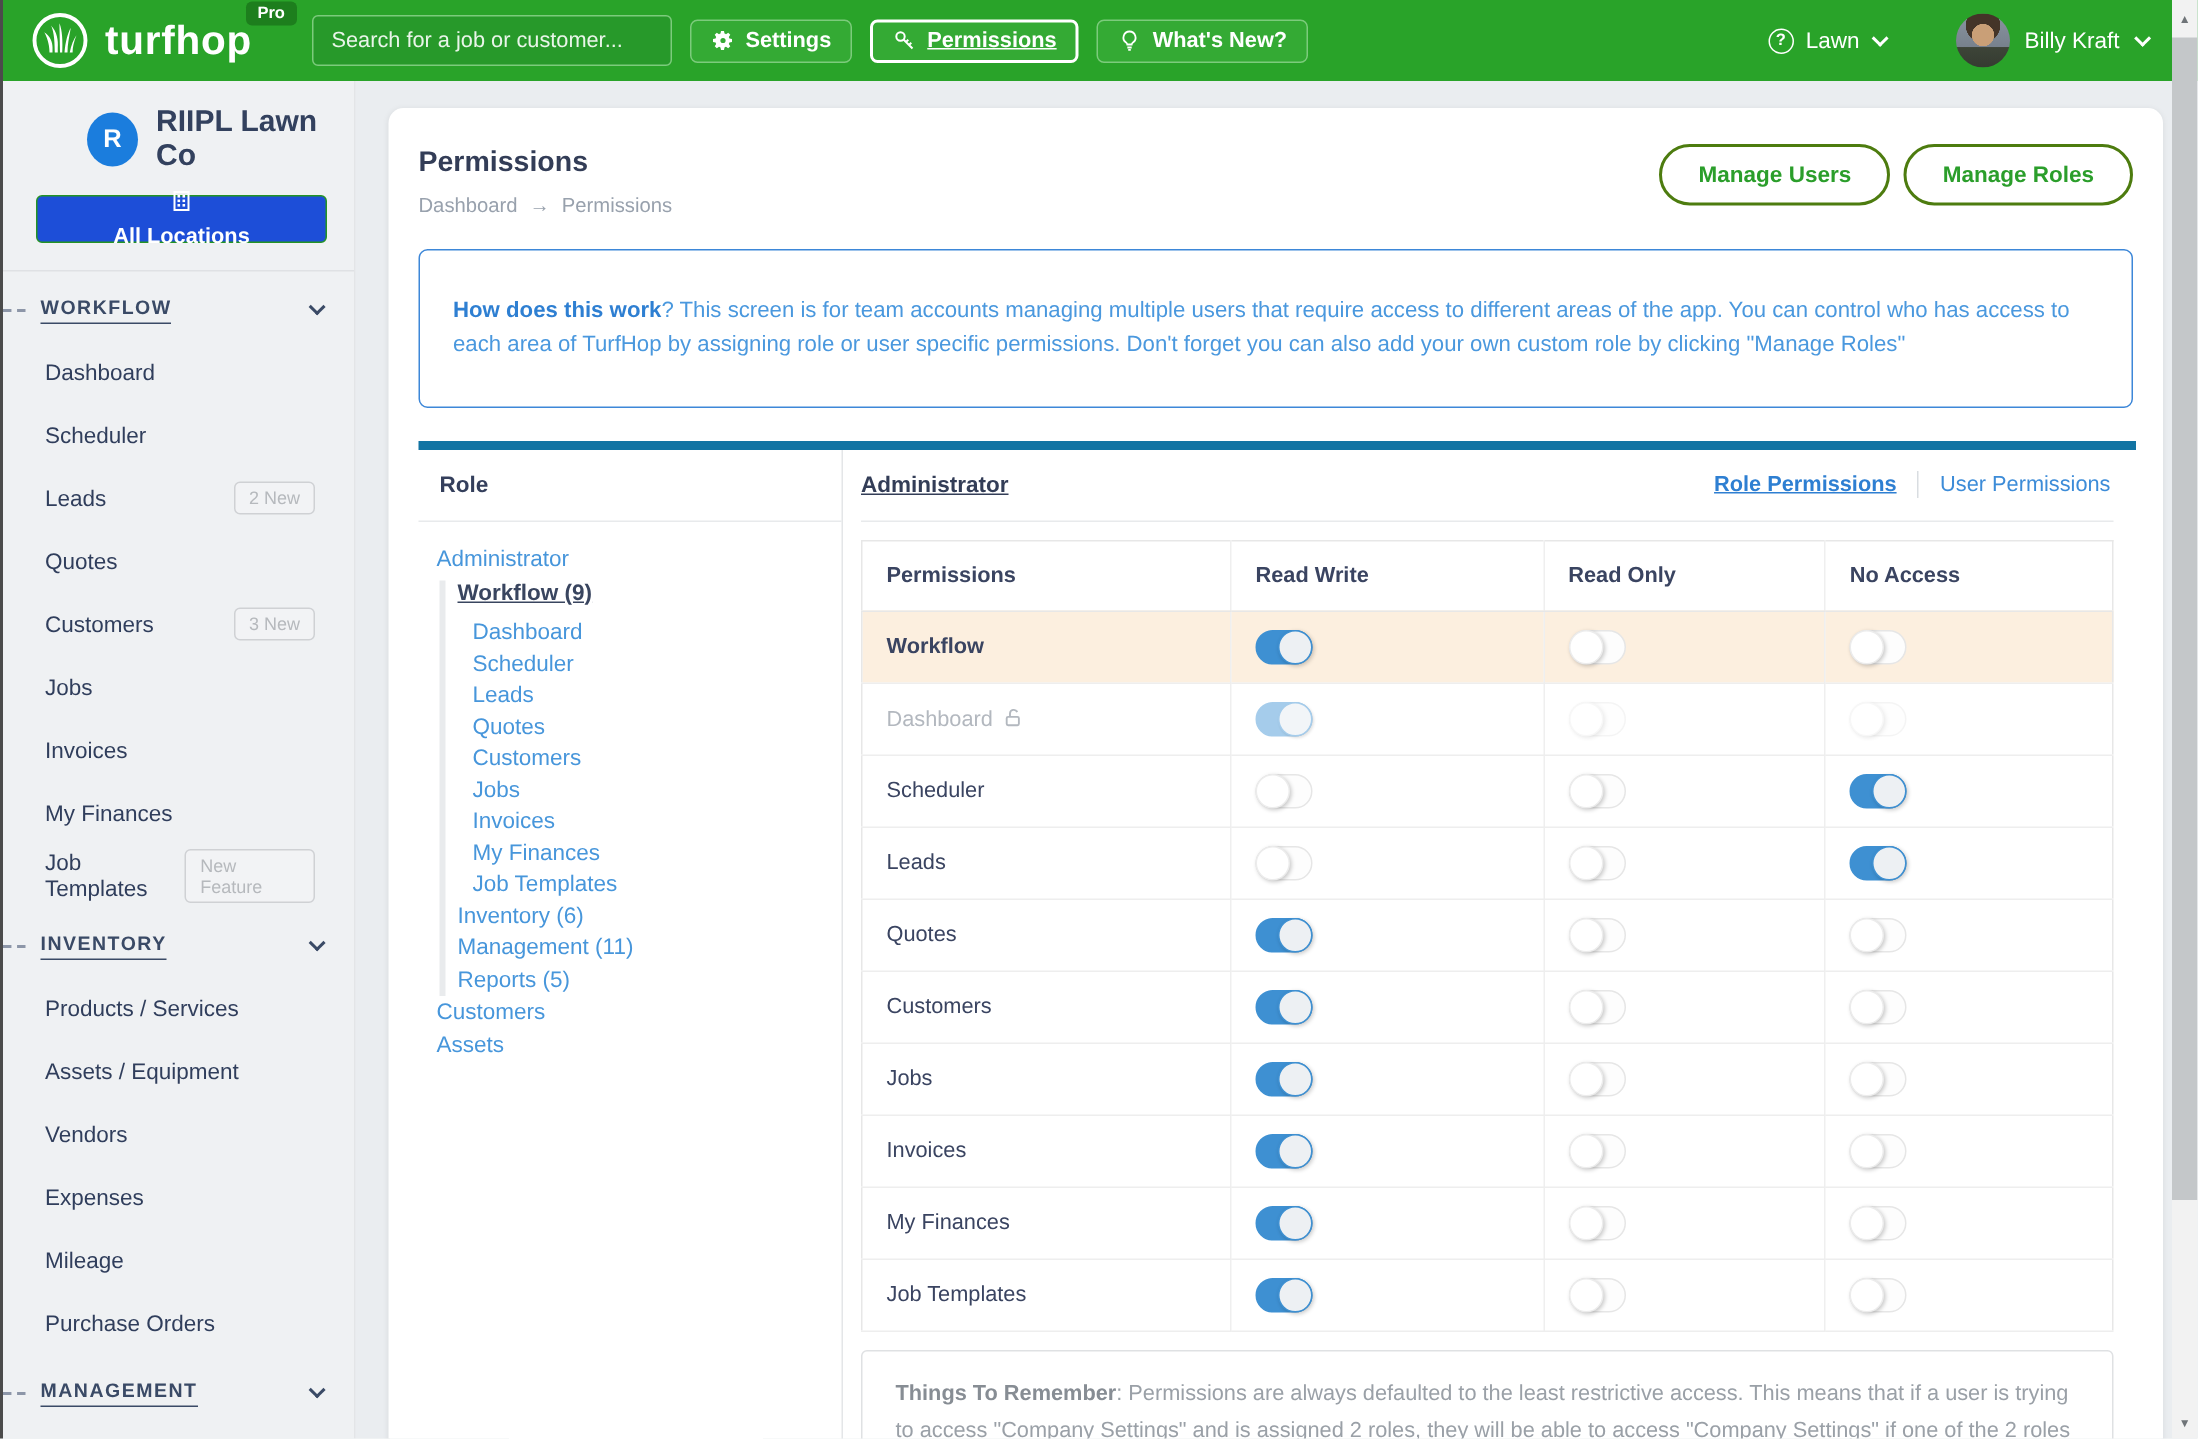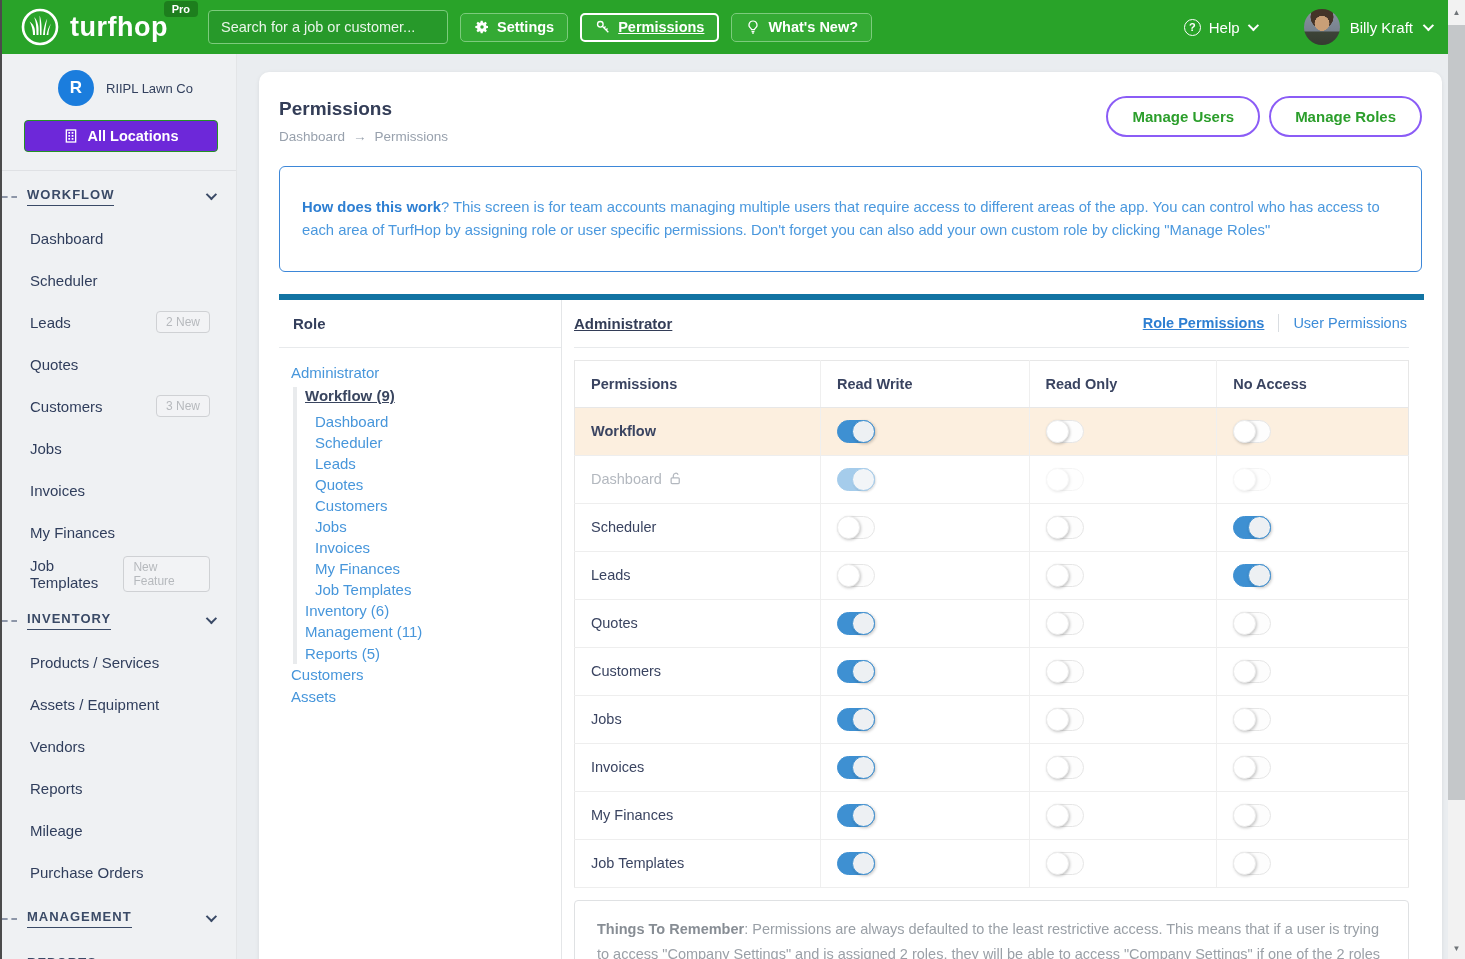--- a/index.html
+++ b/index.html
@@ -29,39 +29,39 @@
       radial-gradient(circle at 50% 22%, #443428 0, #443428 34%, rgba(0,0,0,0) 35%),
       linear-gradient(180deg, #8a94a0 0%, #77818d 62%, #3d4438 63%, #353b31 100%); }
 
   
   .shell { display:flex; height:905px; }
 
   
   .sidebar { width:235px; background:#eff1f3; border-right:1px solid #e3e5e7; position:relative; flex:none; }
   .org-row { display:flex; align-items:center; gap:12px; padding:16px 0 0 56px; }
   .org-avatar { width:36px; height:36px; border-radius:50%; background:#1b7ddd; color:#fff; font-weight:bold; font-size:17px; display:inline-flex; align-items:center; justify-content:center; }
-  .org-name { color:#33415e; font-size:13px; }
-  .all-loc { margin:14px 20px 0 22px; width:194px; height:32px; background:#6d28d9; border:1px solid #249324; color:#fff; font-weight:bold; font-size:14.5px; border-radius:4px; display:flex; align-items:center; justify-content:center; gap:8px; cursor:pointer; font-family:"Liberation Sans", sans-serif; }
+  .org-name { color:#33415e; font-size:20px;font-weight:bold; }
+  .all-loc { margin:14px 20px 0 22px; width:194px; height:32px; background:#1d4ed8; border:1px solid #249324; color:#fff; font-weight:bold; font-size:14.5px; border-radius:4px; display:flex; align-items:center; justify-content:center; gap:8px; cursor:pointer; font-family:"Liberation Sans", sans-serif;flex-direction:column; }
   .side-divider { border-top:1px solid #dfe1e4; margin-top:18px; }
   .sec-header { position:relative; height:42px; display:flex; align-items:center; padding-left:25px; margin-top:4px; color:#3a4a66; font-size:13px; font-weight:bold; letter-spacing:1px; cursor:pointer; }
   .sec-header .dash { position:absolute; left:0; top:50%; width:15px; border-top:2px dashed #8d96a8; }
   .sec-header .lbl { border-bottom:1.5px solid #3a4a66; padding-bottom:3px; }
   .sec-header .chev { color:#3a4a66; margin-left:auto; margin-right:22px; }
   .side-item { height:42px; display:flex; align-items:center; padding:0 26px 0 28px; color:#303e5c; font-size:15px; cursor:pointer; }
   .badge { margin-left:auto; border:1px solid #cfd1d4; border-radius:4px; color:#b6b9bd; font-size:12px; padding:3px 9px; background:#f2f3f5; }
 
   
   .main { flex:1; padding:18px 23px 0 22px; position:relative; }
   .card { background:#fff; border-radius:10px; box-shadow:0 1px 4px rgba(0,0,0,0.08); min-height:1100px; position:relative; }
   .card-head { padding:26px 20px 0 20px; position:relative; }
   .page-title { color:#333d57; font-size:19px; font-weight:bold; }
   .breadcrumb { margin-top:9px; color:#98a1ad; font-size:13.5px; display:flex; gap:8px; align-items:center; }
   .breadcrumb .crumb { cursor:pointer; }
   .head-actions { position:absolute; right:20px; top:24px; display:flex; gap:9px; }
-  .pill-btn { border:2px solid #8b5cf6; color:#2b9e2b; background:#fff; font-weight:bold; font-size:15px; border-radius:21px; padding:10px 24px; cursor:pointer; font-family:"Liberation Sans", sans-serif; }
+  .pill-btn { border:2px solid #4d7c0f; color:#2b9e2b; background:#fff; font-weight:bold; font-size:15px; border-radius:21px; padding:10px 24px; cursor:pointer; font-family:"Liberation Sans", sans-serif; }
   .info-box { margin:22px 20px 0 20px; border:1px solid #3d87d8; border-radius:6px; padding:29px 22px; color:#4a98de; font-size:14.8px; line-height:1.55; }
   .info-box b { color:#2e7fd2; }
 
   .panels { margin:22px 18px 0 20px; border-top:6px solid #1274a3; display:flex; align-items:stretch; }
   .role-panel { width:283px; flex:none; border-right:1px solid #e4e6e8; }
   .role-head { height:48px; display:flex; align-items:center; padding-left:14px; color:#343f5c; font-size:15px; font-weight:600; border-bottom:1px solid #e8eaec; }
   .tree { padding:16px 0 20px 12px; font-size:15px; }
   .tree a { color:#4796db; text-decoration:none; cursor:pointer; display:block; }
   .tree-root { margin-bottom:6px; }
   .tree-group-wrap { border-left:4px solid #e9ebed; margin-left:2px; padding-left:8px; }
@@ -143,21 +143,21 @@
       <svg viewBox="0 0 24 24" fill="none" stroke="#fff" stroke-width="1.8">
           <path d="M12 3a6 6 0 0 0-3.5 10.9c.8.6 1.2 1.3 1.3 2.1h4.4c.1-.8.5-1.5 1.3-2.1A6 6 0 0 0 12 3z"></path>
           <path d="M9.8 19h4.4 M10.7 21.3h2.6"></path>
         </svg>
     </span>
     <span>What's New?</span>
   </button>
   <div class="spacer"></div>
   <div class="help-menu">
     <span class="qmark">?</span>
-    <span>Help</span>
+    <span>Lawn</span>
     <span class="chev"></span>
   </div>
   <div class="user-menu">
     <span class="avatar"></span>
     <span>Billy Kraft</span>
     <span class="chev"></span>
   </div>
 </header>
 
 <div class="shell">
@@ -229,21 +229,21 @@
     <div class="side-item">
         <span>Products / Services</span>
       </div>
     <div class="side-item">
         <span>Assets / Equipment</span>
       </div>
     <div class="side-item">
         <span>Vendors</span>
       </div>
     <div class="side-item">
-        <span>Reports</span>
+        <span>Expenses</span>
       </div>
     <div class="side-item">
         <span>Mileage</span>
       </div>
     <div class="side-item">
         <span>Purchase Orders</span>
       </div>
 
     <div class="sec-header">
       <span class="dash"></span>

